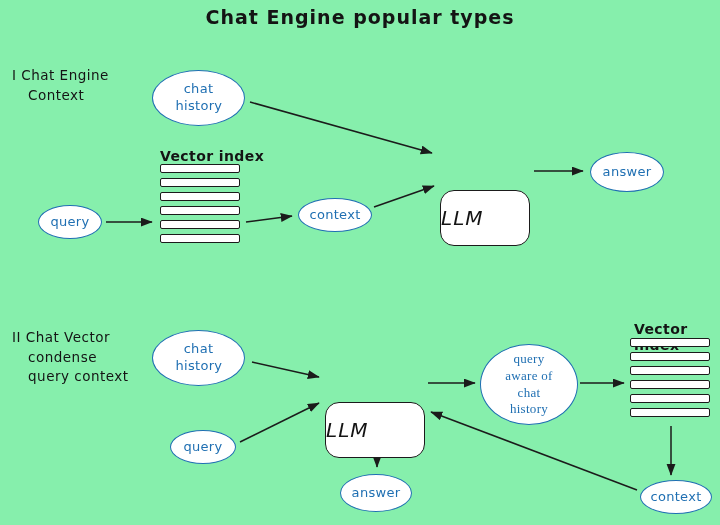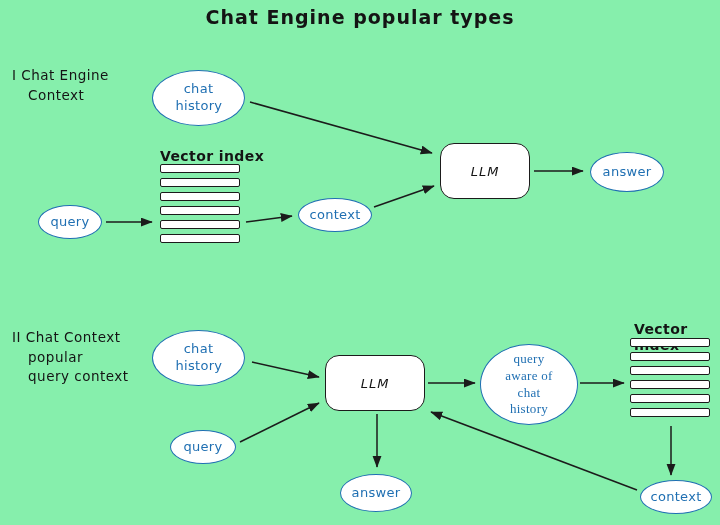--- a/index.html
+++ b/index.html
@@ -36,24 +36,25 @@
     color:var(--accent);
     font-size:13px;line-height:1.3;letter-spacing:0.3px;
     background:#ffffff;
     box-sizing:border-box;
   }
   .ellipse .txt{display:block;}
   .llm-box{
     position:absolute;
     border:1.6px solid var(--ink);
     border-radius:14px;
-    display:flex;align-items:center;justify-content:center;
-    font-size:13px;font-style:italic;letter-spacing:1px;
+    display:flex;align-items:center;
+    font-size:20px;font-style:italic;letter-spacing:1px;
     color:#141414;background:#ffffff;
     box-sizing:border-box;
+    margin-top:47px;
   }
   .vi-label{
     position:absolute;
     font-size:14px;font-weight:600;letter-spacing:0.4px;
     color:#141414;
   }
   .vi-stack{position:absolute;}
   .vi-stack .bar{
     width:80px;height:9px;
     border:1.4px solid var(--ink);
@@ -126,22 +127,22 @@
 
   <div class="llm-box" style="left:440px;top:143px;width:90px;height:56px;">
     <span>LLM</span>
   </div>
 
   <div class="ellipse" style="left:590px;top:152px;width:74px;height:40px;">
     <span class="txt">answer</span>
   </div>
 
   <div class="section-label" style="left:12px;top:328px;">
-    <span class="l1">II Chat Context</span>
-    <span class="l2">popular</span>
+    <span class="l1">II Chat Vector</span>
+    <span class="l2">condense</span>
     <span class="l3">query context</span>
   </div>
 
   <div class="ellipse" style="left:152px;top:330px;width:93px;height:56px;">
     <span class="txt" style="max-width:46px;">chat history</span>
   </div>
 
   <div class="ellipse" style="left:170px;top:430px;width:66px;height:34px;">
     <span class="txt">query</span>
   </div>

